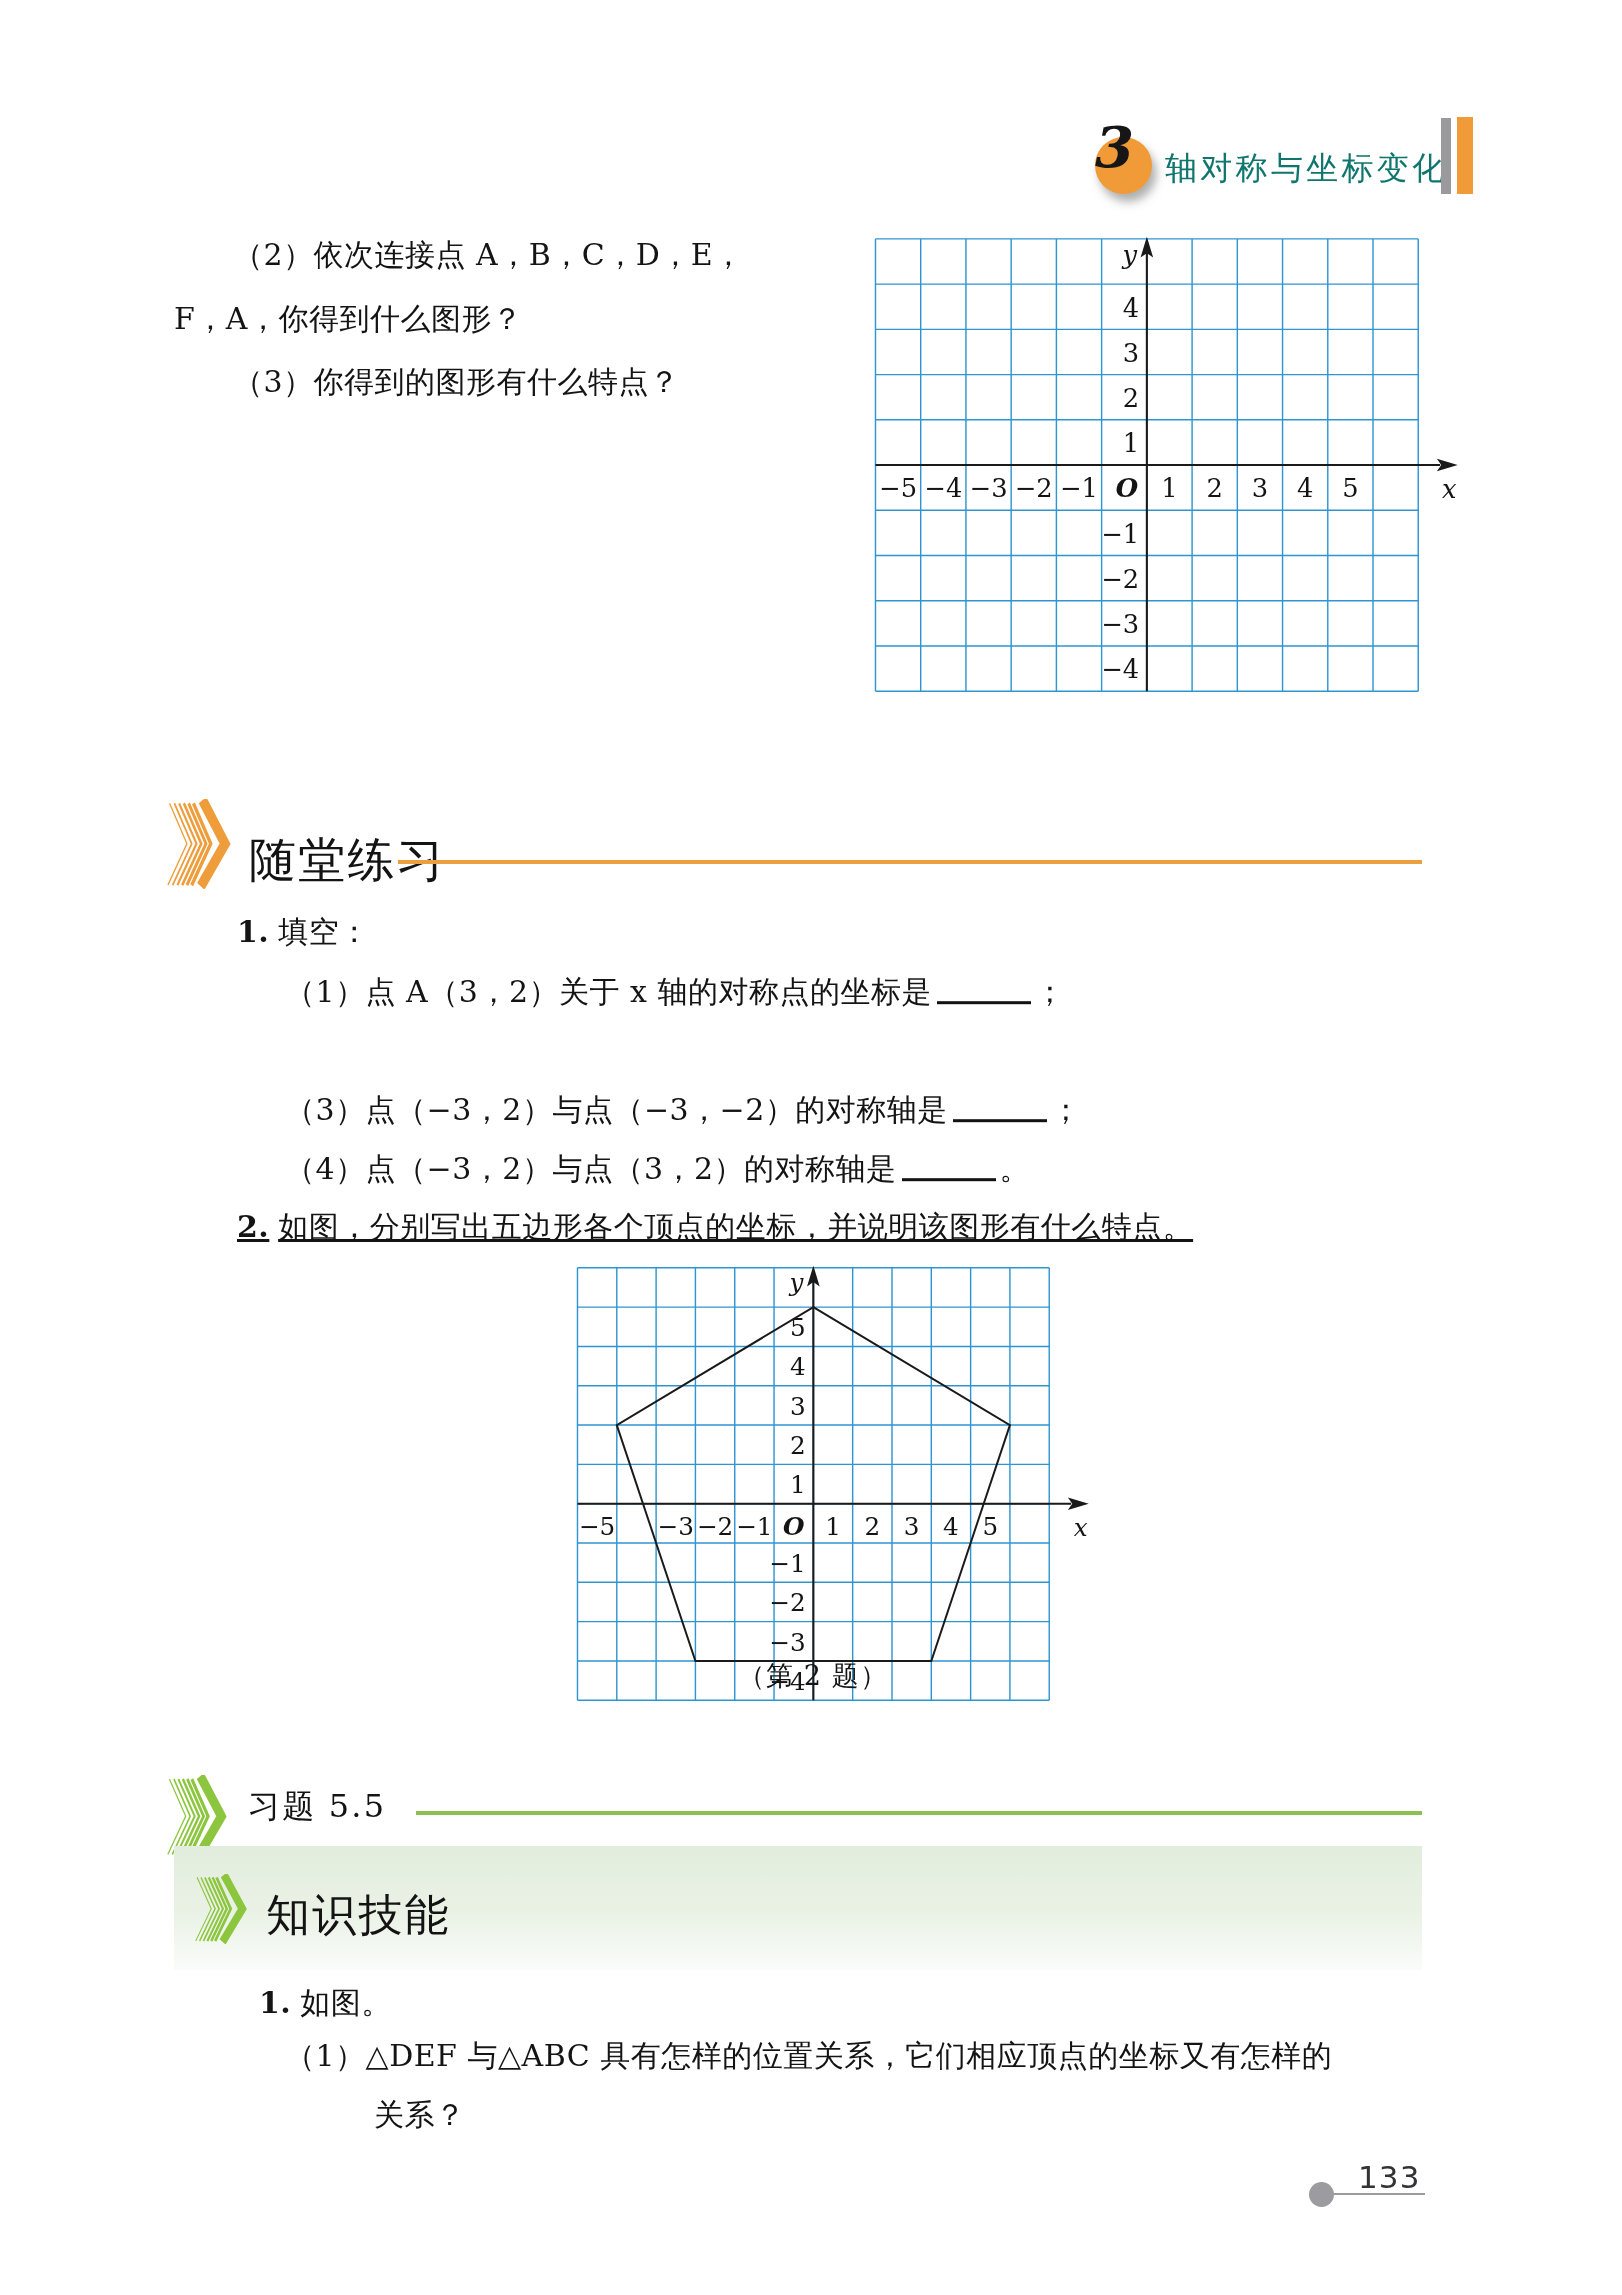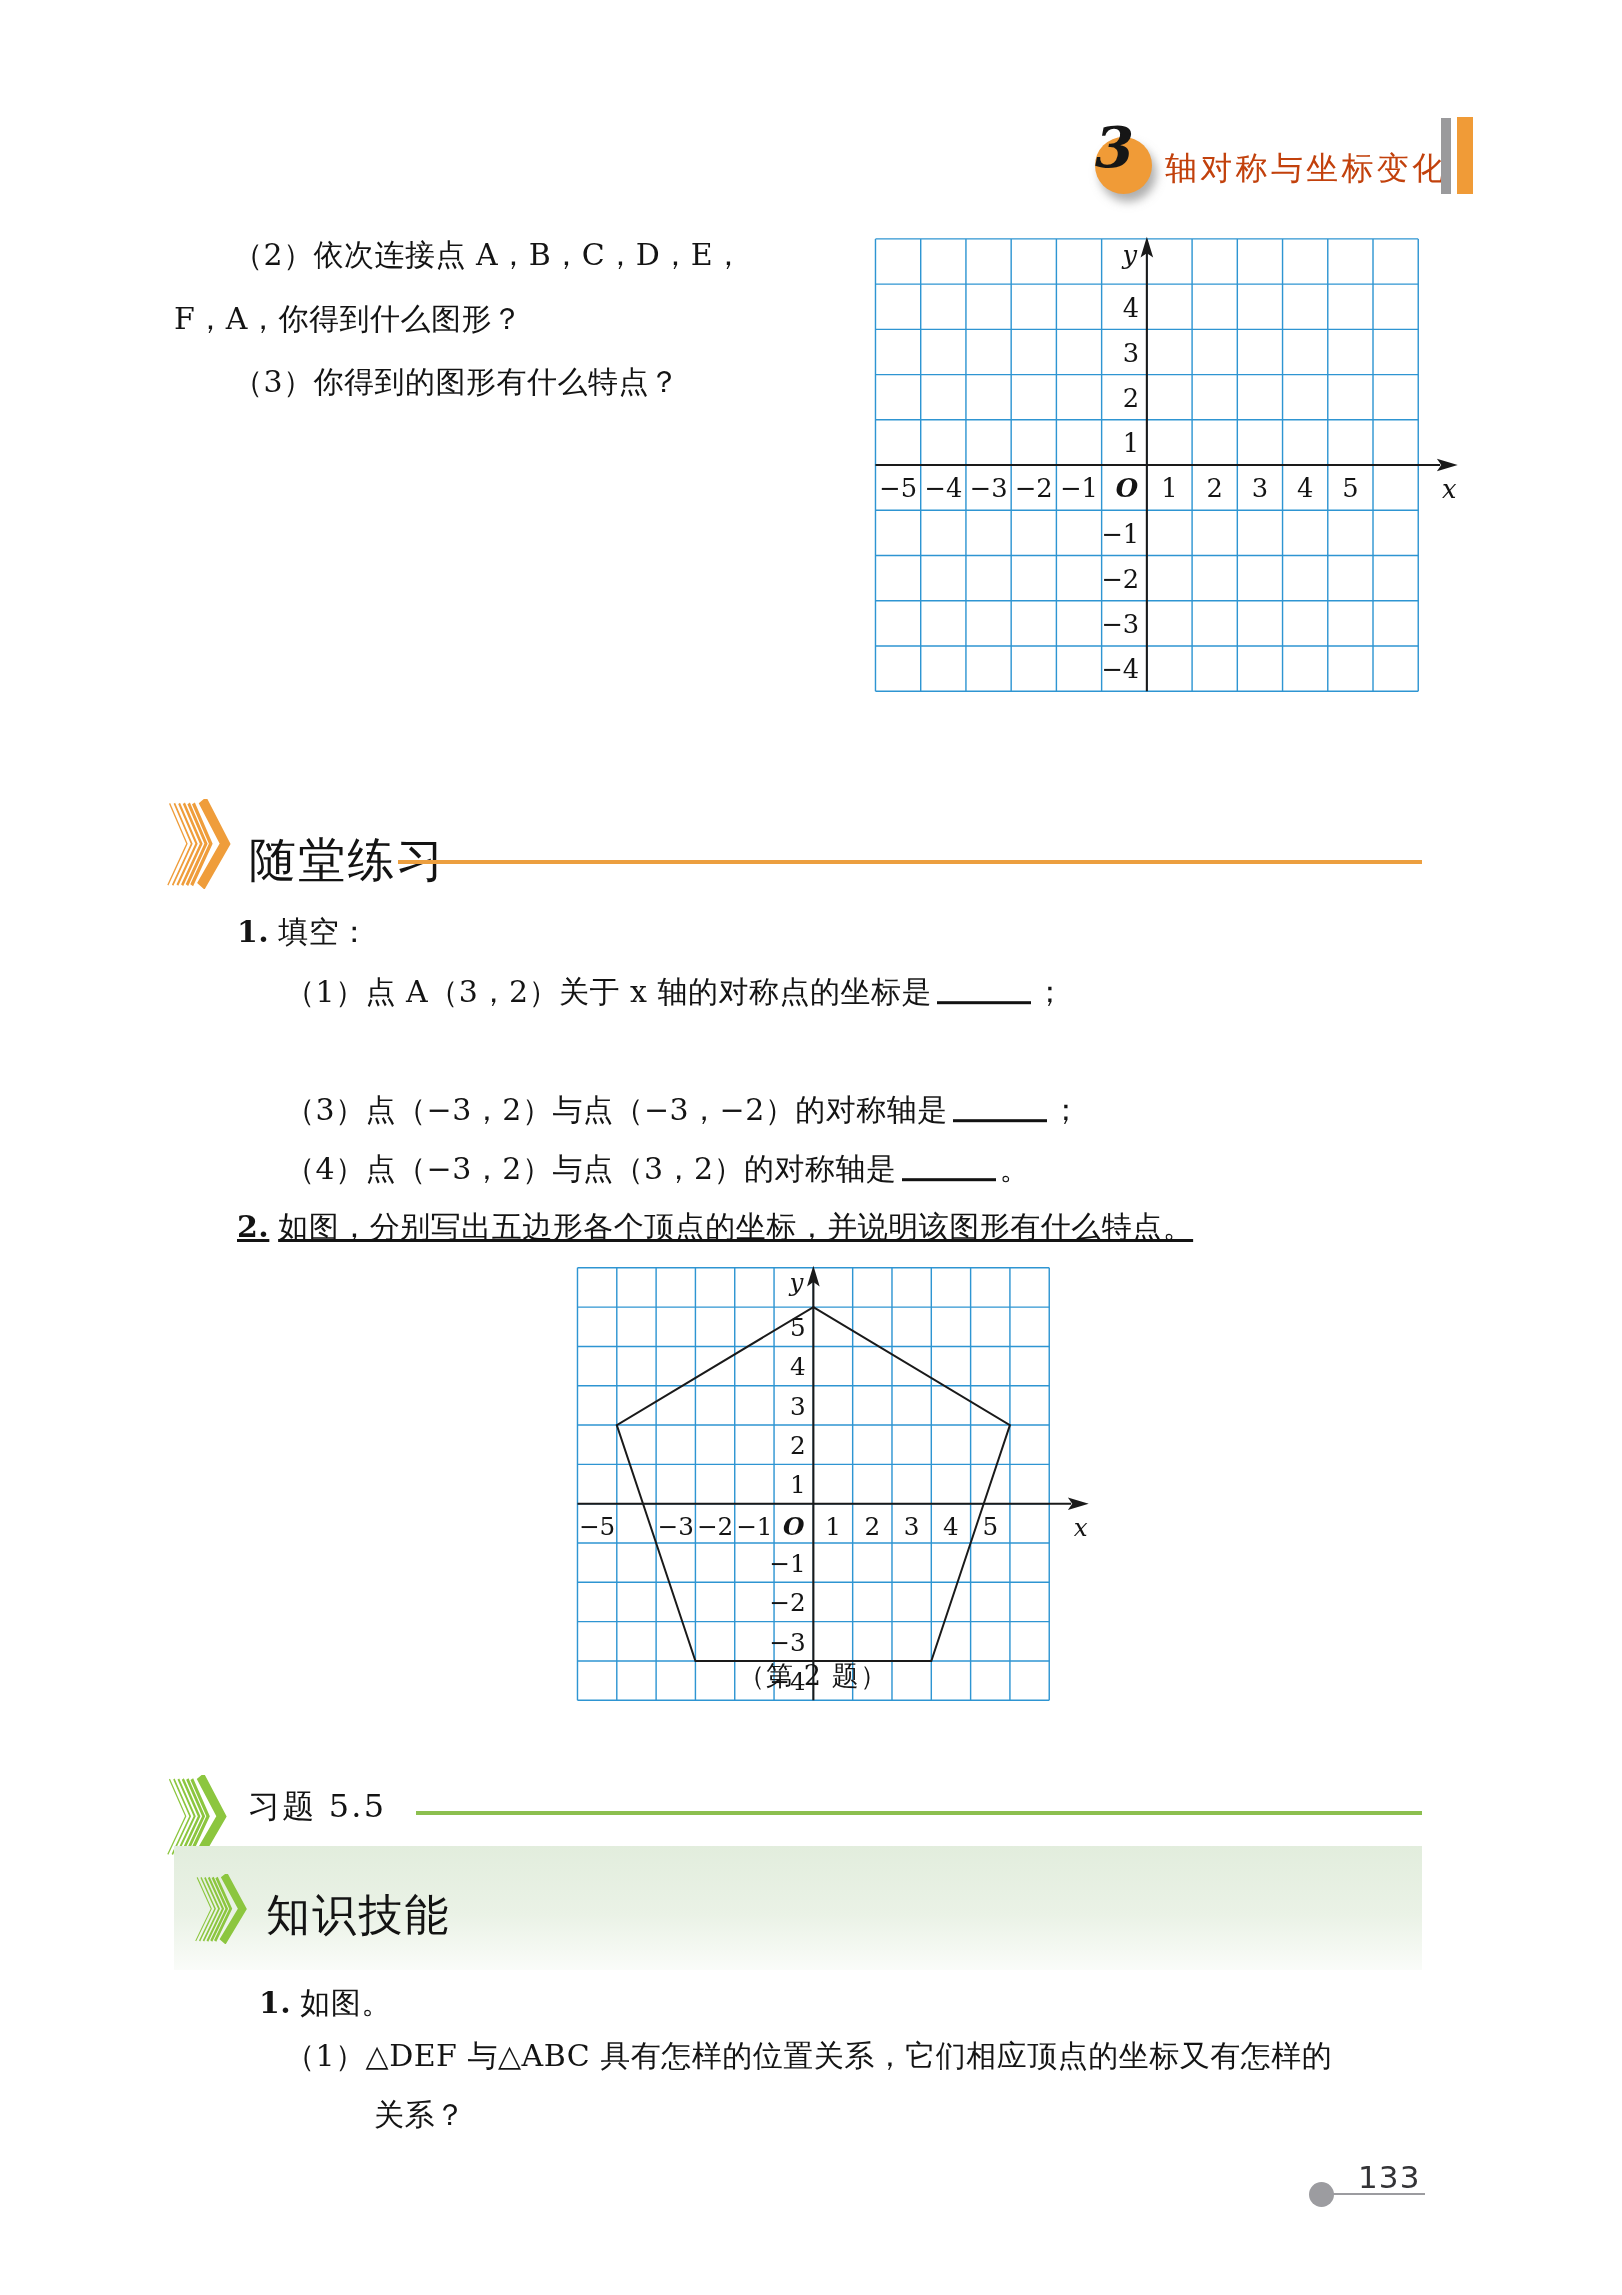--- a/index.html
+++ b/index.html
@@ -12,21 +12,21 @@
          transform:translateY(2.2px);margin:0 3.3px 0 5.5px;}
   .caption{font-size:28.5px;text-align:center;letter-spacing:1.1px;color:#141414;}
   .sec-title{font-size:47px;letter-spacing:2.2px;color:#131313;white-space:nowrap;}
 
   
   #chapter-circle{left:1095px;top:137px;width:57px;height:57px;border-radius:50%;
                   background:#F09B37;box-shadow:4.4px 7.7px 10px rgba(110,110,110,.55);}
   #chapter-number{left:1088px;top:114px;width:53px;text-align:center;
                   font-style:italic;font-weight:bold;font-size:56px;color:#161616;}
   #chapter-title{left:1165px;top:147px;font-family:"DejaVu Sans","Liberation Sans",sans-serif;
-                 font-size:32px;letter-spacing:3.3px;color:#c2410c;white-space:nowrap;}
+                 font-size:32px;letter-spacing:3.3px;color:#0f766e;white-space:nowrap;}
   #bar-gray{left:1441px;top:118px;width:10px;height:76px;background:#9A9A9C;}
   #bar-orange{left:1457px;top:117px;width:16.4px;height:77px;background:#F09B37;}
 
   
   #intro-line1{left:233px;top:237px;}
   #intro-line2{left:174px;top:301px;}
   #intro-line3{left:233px;top:364px;}
 
   
   #fig1{left:870px;top:230px;}

